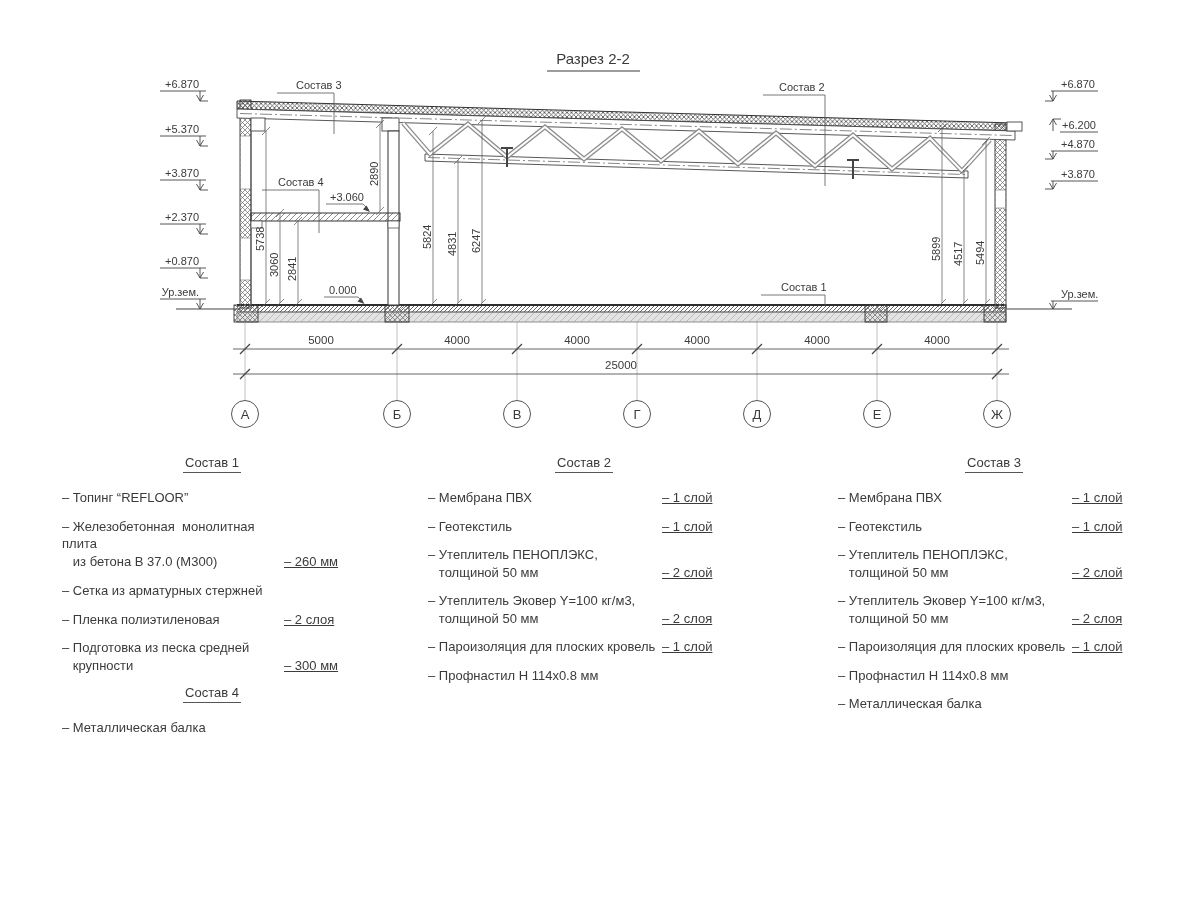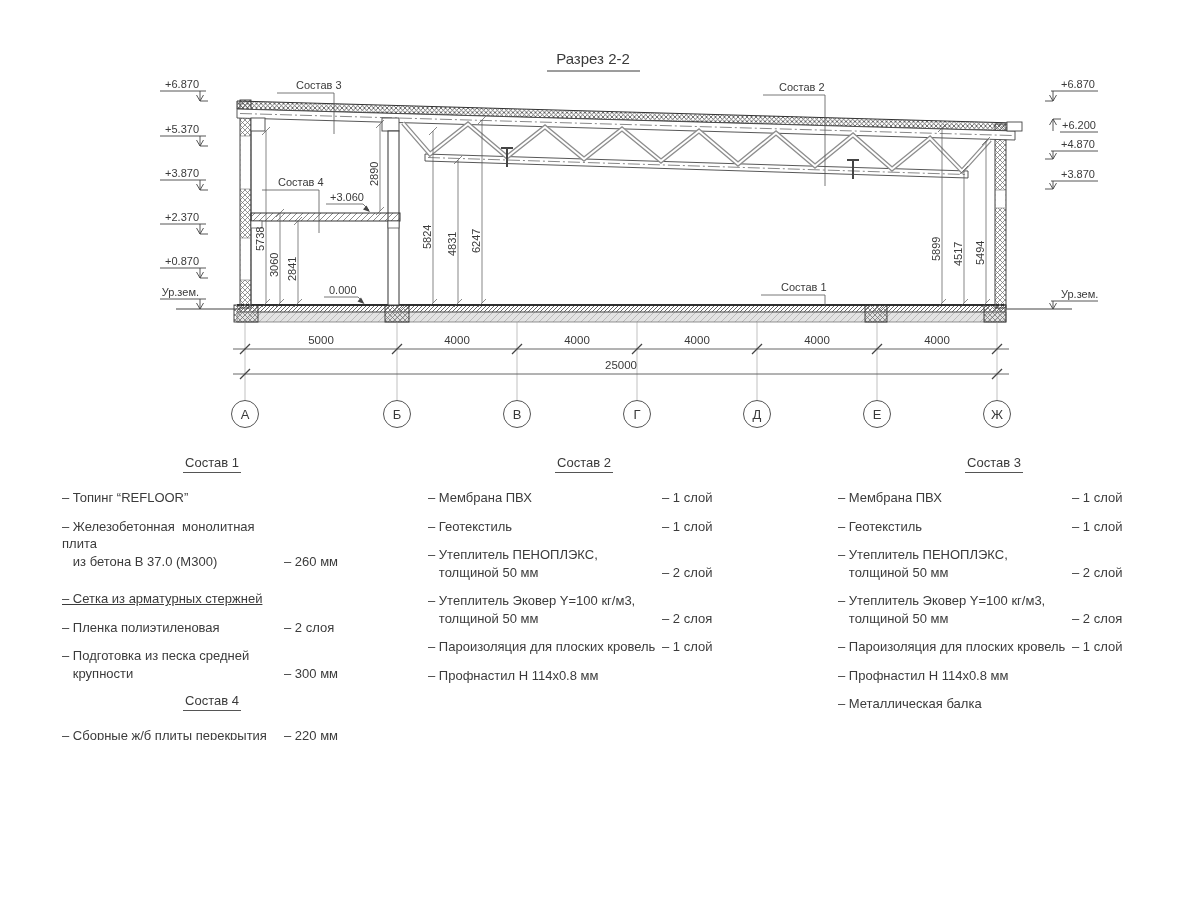--- a/index.html
+++ b/index.html
@@ -13,21 +13,21 @@
   .t-call{font-size:11px;}
   .t-axis{font-size:13px;}
   .comp-col{position:absolute;}
   .comp-title{display:table;margin:0 auto 16px auto;font-size:13px;color:#3a3a3a;
               border-bottom:1px solid #555;padding:0 2px 2px 2px;}
   .comp-title.second{margin-top:6px;}
   .comp-item{display:grid;grid-template-columns:1fr 78px;column-gap:4px;
              margin-bottom:11px;font-size:13px;line-height:1.35;color:#3b3b3b;
              align-items:end;}
   .comp-item .nm{white-space:pre-wrap;}
-  .comp-item .val{white-space:nowrap;}
+  .comp-item .val{white-space:nowrap;text-decoration:underline;}
 </style>
 </head>
 <body>
 
 <div class="page">
 
 <svg width="1200" height="455" viewBox="0 0 1200 455">
   <defs>
     <pattern id="ph" width="4.5" height="4.5" patternUnits="userSpaceOnUse">
       <path d="M0,0 L4.5,4.5 M4.5,0 L0,4.5" stroke="#4c4c4c" stroke-width="0.8"></path>
@@ -286,39 +286,35 @@
   <div class="comp-title">Состав 1</div>
   <div class="comp-item">
     <div class="nm">– Топинг “REFLOOR”</div>
     <div class="val"></div>
   </div>
   <div class="comp-item">
     <div class="nm">– Железобетонная  монолитная плита
    из бетона В 37.0 (М300)</div>
     <div class="val">– 260 мм</div>
   </div>
-  <div class="comp-item" style="margin-top:20px;text-decoration:underline;">
+  <div class="comp-item" style="margin-top:12px;">
     <div class="nm">– Сетка из арматурных стержней</div>
     <div class="val"></div>
   </div>
   <div class="comp-item">
     <div class="nm">– Пленка полиэтиленовая</div>
     <div class="val">–  2 слоя</div>
   </div>
   <div class="comp-item">
     <div class="nm">– Подготовка из песка средней
    крупности</div>
     <div class="val">– 300 мм</div>
   </div>
   <div class="comp-title second">Состав 4</div>
   <div class="comp-item">
-    <div class="nm">– Сборные ж/б плиты перекрытия</div>
-    <div class="val">– 220 мм</div>
-  </div>
-  <div class="comp-item">
     <div class="nm">– Металлическая балка</div>
     <div class="val"></div>
   </div>
 </div>
 
 <div class="comp-col" style="left:428px;top:455px;width:312px;">
   <div class="comp-title">Состав 2</div>
   <div class="comp-item">
     <div class="nm">– Мембрана ПВХ</div>
     <div class="val">– 1 слой</div>

